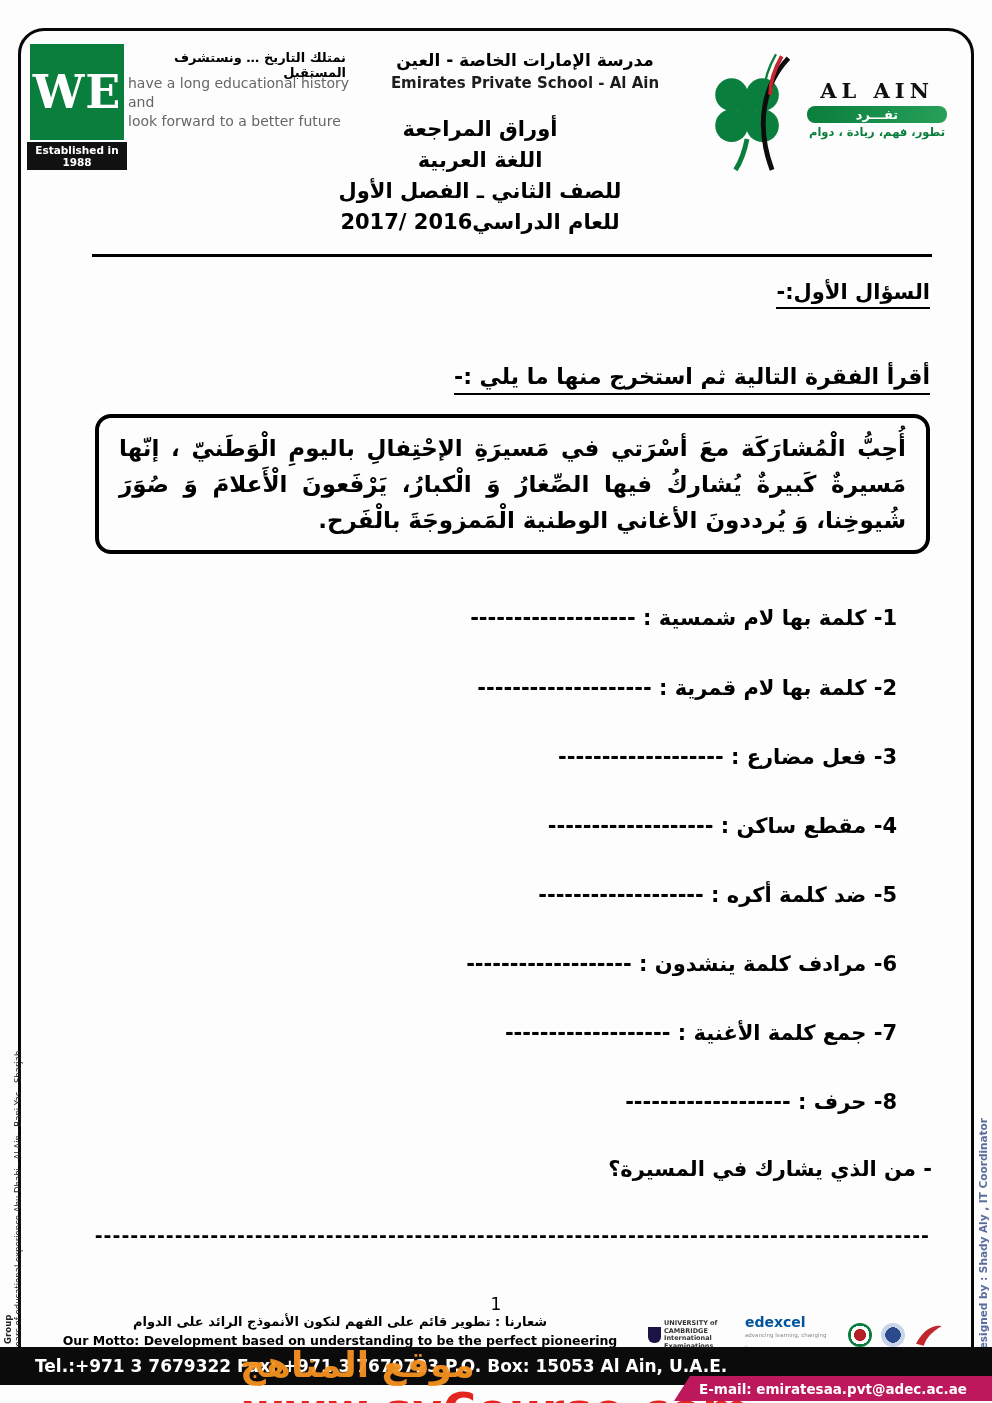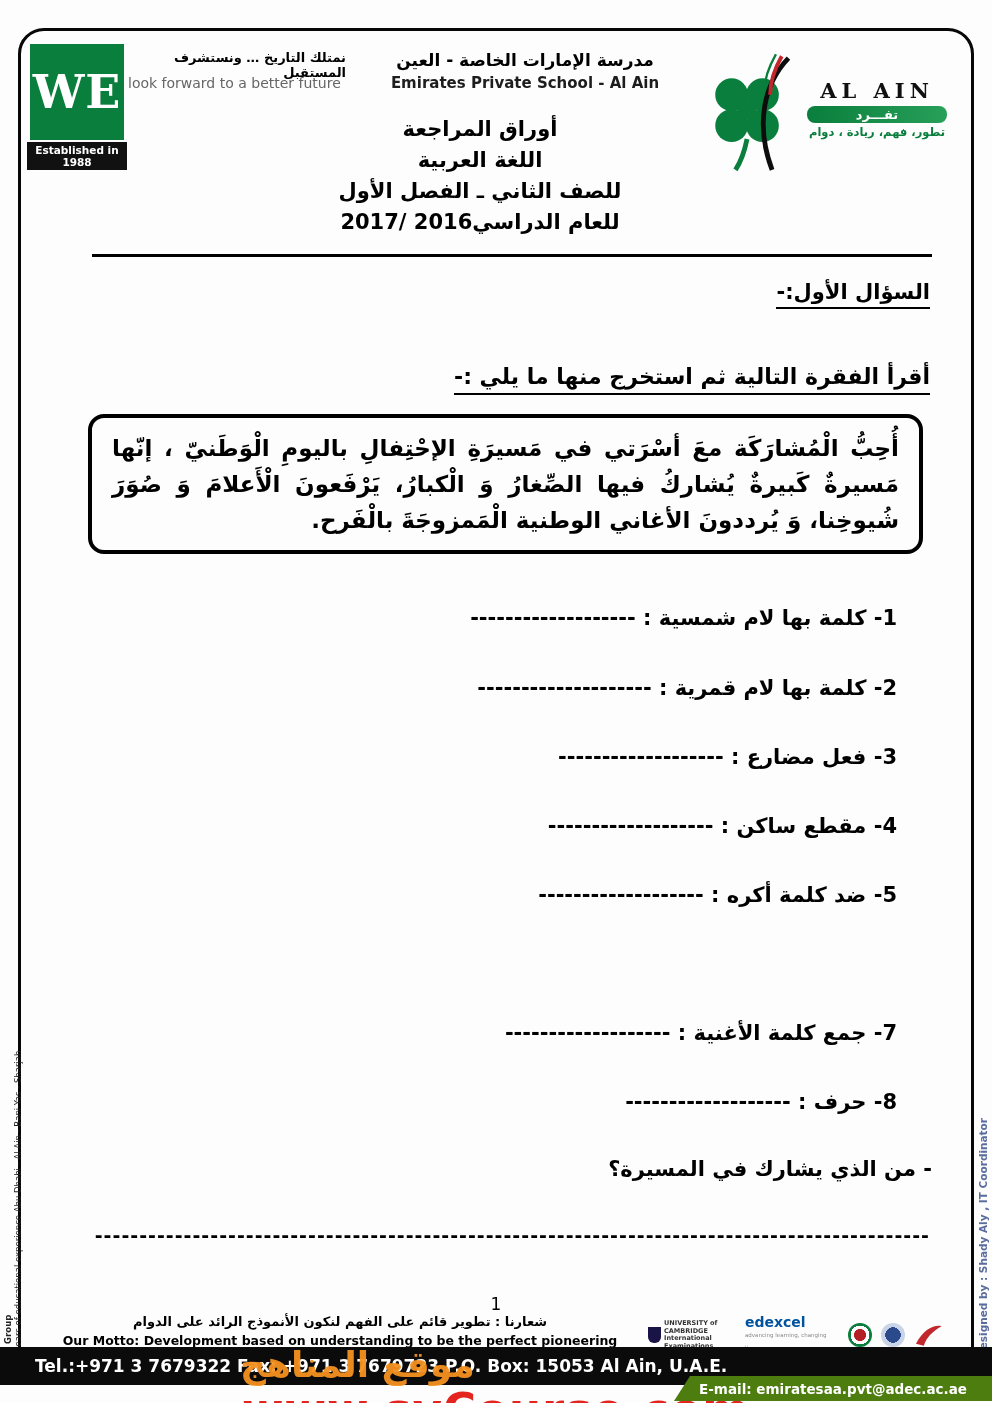--- a/index.html
+++ b/index.html
@@ -35,21 +35,21 @@
   
   .title-block{position:absolute;left:300px;top:114px;width:360px;text-align:center;direction:rtl;
                font-weight:bold;font-size:21px;line-height:31px;}
   .divider{position:absolute;left:92px;top:254px;width:840px;border-bottom:3px solid #000;}
 
   
   .q-heading{position:absolute;right:62px;top:280px;direction:rtl;font-size:21px;font-weight:bold;
              border-bottom:2px solid #000;padding-bottom:3px;}
   .q-instruction{position:absolute;right:62px;top:348px;direction:rtl;font-size:22px;font-weight:bold;
                  border-bottom:2px solid #000;padding-bottom:4px;margin-top:16px;}
-  .para-box{position:absolute;left:88px;top:414px;width:835px;box-sizing:border-box;border:4px solid #000;
+  .para-box{position:absolute;left:95px;top:414px;width:835px;box-sizing:border-box;border:4px solid #000;
             border-radius:16px;padding:12px 20px;direction:rtl;text-align:justify;font-size:23px;
             font-weight:bold;line-height:36px;}
   .q-item{position:absolute;right:95px;direction:rtl;font-size:21px;font-weight:bold;white-space:nowrap;}
   .q-final{position:absolute;right:60px;top:1157px;direction:rtl;font-size:21px;font-weight:bold;}
   .answer-line{position:absolute;left:95px;top:1224px;width:835px;direction:rtl;font-size:19px;
                font-weight:bold;white-space:nowrap;overflow:hidden;letter-spacing:1px;}
 
   
   .page-num{position:absolute;left:0;right:0;top:1294px;text-align:center;font-size:17px;}
   .motto-ar{position:absolute;left:50px;top:1314px;width:580px;text-align:center;direction:rtl;
@@ -64,21 +64,21 @@
   .edexcel{font-size:14px;font-weight:bold;color:#00539f;line-height:13px;text-align:left;}
   .edexcel-tag{font-size:5.5px;color:#888;font-weight:normal;}
   .emblem{width:24px;height:24px;border-radius:50%;}
   .emblem-a{background:radial-gradient(circle at 50% 50%, #b32025 0 35%, #fff 36% 55%, #0a7e3c 56% 100%);}
   .emblem-b{background:radial-gradient(circle at 50% 50%, #2b4a8b 0 45%, #c9d4e8 46% 100%);}
   .swoosh{width:30px;height:26px;}
 
   .black-bar{position:absolute;left:0;top:1347px;width:992px;height:38px;background:#0b0b0b;z-index:3;
              display:flex;align-items:center;}
   .contact{color:#fff;font-weight:bold;font-size:17px;padding-left:35px;white-space:nowrap;}
-  .email-ribbon{position:absolute;right:0;top:1376px;width:318px;height:25px;background:#4d7c0f;z-index:6;
+  .email-ribbon{position:absolute;right:0;top:1376px;width:318px;height:25px;background:#be185d;z-index:6;
                 clip-path:polygon(16px 0,100% 0,100% 100%,0 100%);display:flex;align-items:center;
                 justify-content:center;color:#fff;font-size:13.5px;font-weight:bold;}
 
   .wm-orange{position:absolute;left:240px;top:1344px;z-index:4;color:#f59120;font-size:36px;
              font-weight:bold;direction:rtl;opacity:.95;}
   .wm-red{position:absolute;left:0;right:0;top:1336px;z-index:5;text-align:center;color:#e4251f;
           font-size:45px;font-weight:bold;letter-spacing:1px;
           text-shadow:0 0 5px rgba(255,255,255,.85),0 0 2px rgba(255,255,255,.9);margin-top:47px;}
 
   .side-left{position:absolute;left:3px;bottom:38px;writing-mode:vertical-rl;transform:rotate(180deg);
@@ -93,20 +93,21 @@
 
 <div class="page">
   <div class="frame"></div>
 
   <div class="we-logo">
     <span class="we-text">WE</span>
   </div>
   <div class="we-badge">Established in 1988</div>
   <div class="tagline-ar">نمتلك التاريخ … ونستشرف المستقبل</div>
   <div class="tagline-en">
+    <div>have a long educational history and</div>
     <div>look forward to a better future</div>
   </div>
 
   <div class="school-ar">مدرسة الإمارات الخاصة - العين</div>
   <div class="school-en">Emirates Private School - Al Ain</div>
 
   <div class="eps-logo">
     <svg class="eps-clover" width="106" height="124" viewBox="0 0 110 128">
       <circle cx="38" cy="44" r="17" fill="#0a7e3c"></circle>
       <circle cx="70" cy="44" r="17" fill="#0a7e3c"></circle>
@@ -137,20 +138,21 @@
   <div class="q-heading">السؤال الأول:-</div>
   <div class="q-instruction">أقرأ الفقرة التالية ثم استخرج منها ما يلي  :-</div>
 
   <div class="para-box">أُحِبُّ الْمُشارَكَة معَ أسْرَتي في مَسيرَةِ الإحْتِفالِ باليومِ الْوَطَنيّ ، إنّها مَسيرةٌ كَبيرةٌ يُشاركُ فيها الصِّغارُ وَ الْكبارُ، يَرْفَعونَ الْأَعلامَ وَ صُوَرَ شُيوخِنا، وَ يُرددونَ الأغاني الوطنية الْمَمزوجَةَ بالْفَرح.</div>
 
   <div class="q-item" style="top:606px">1- كلمة بها لام شمسية :  -------------------</div>
   <div class="q-item" style="top:676px">2- كلمة بها لام قمرية : --------------------</div>
   <div class="q-item" style="top:745px">3- فعل مضارع : -------------------</div>
   <div class="q-item" style="top:814px">4- مقطع ساكن : -------------------</div>
   <div class="q-item" style="top:883px">5- ضد كلمة أكره  : -------------------</div>
+  <div class="q-item" style="top:952px">6- مرادف كلمة ينشدون  : -------------------</div>
   <div class="q-item" style="top:1021px">7- جمع كلمة الأغنية  : -------------------</div>
   <div class="q-item" style="top:1090px">8- حرف  : -------------------</div>
 
   <div class="q-final">- من الذي يشارك في المسيرة؟</div>
   <div class="answer-line">----------------------------------------------------------------------------------------------------</div>
 
   <div class="page-num">1</div>
   <div class="motto-ar">شعارنا :  تطوير قائم على الفهم لنكون الأنموذج الرائد على الدوام</div>
   <div class="motto-en">Our Motto: Development based on understanding to be the perfect pioneering model.</div>
 

